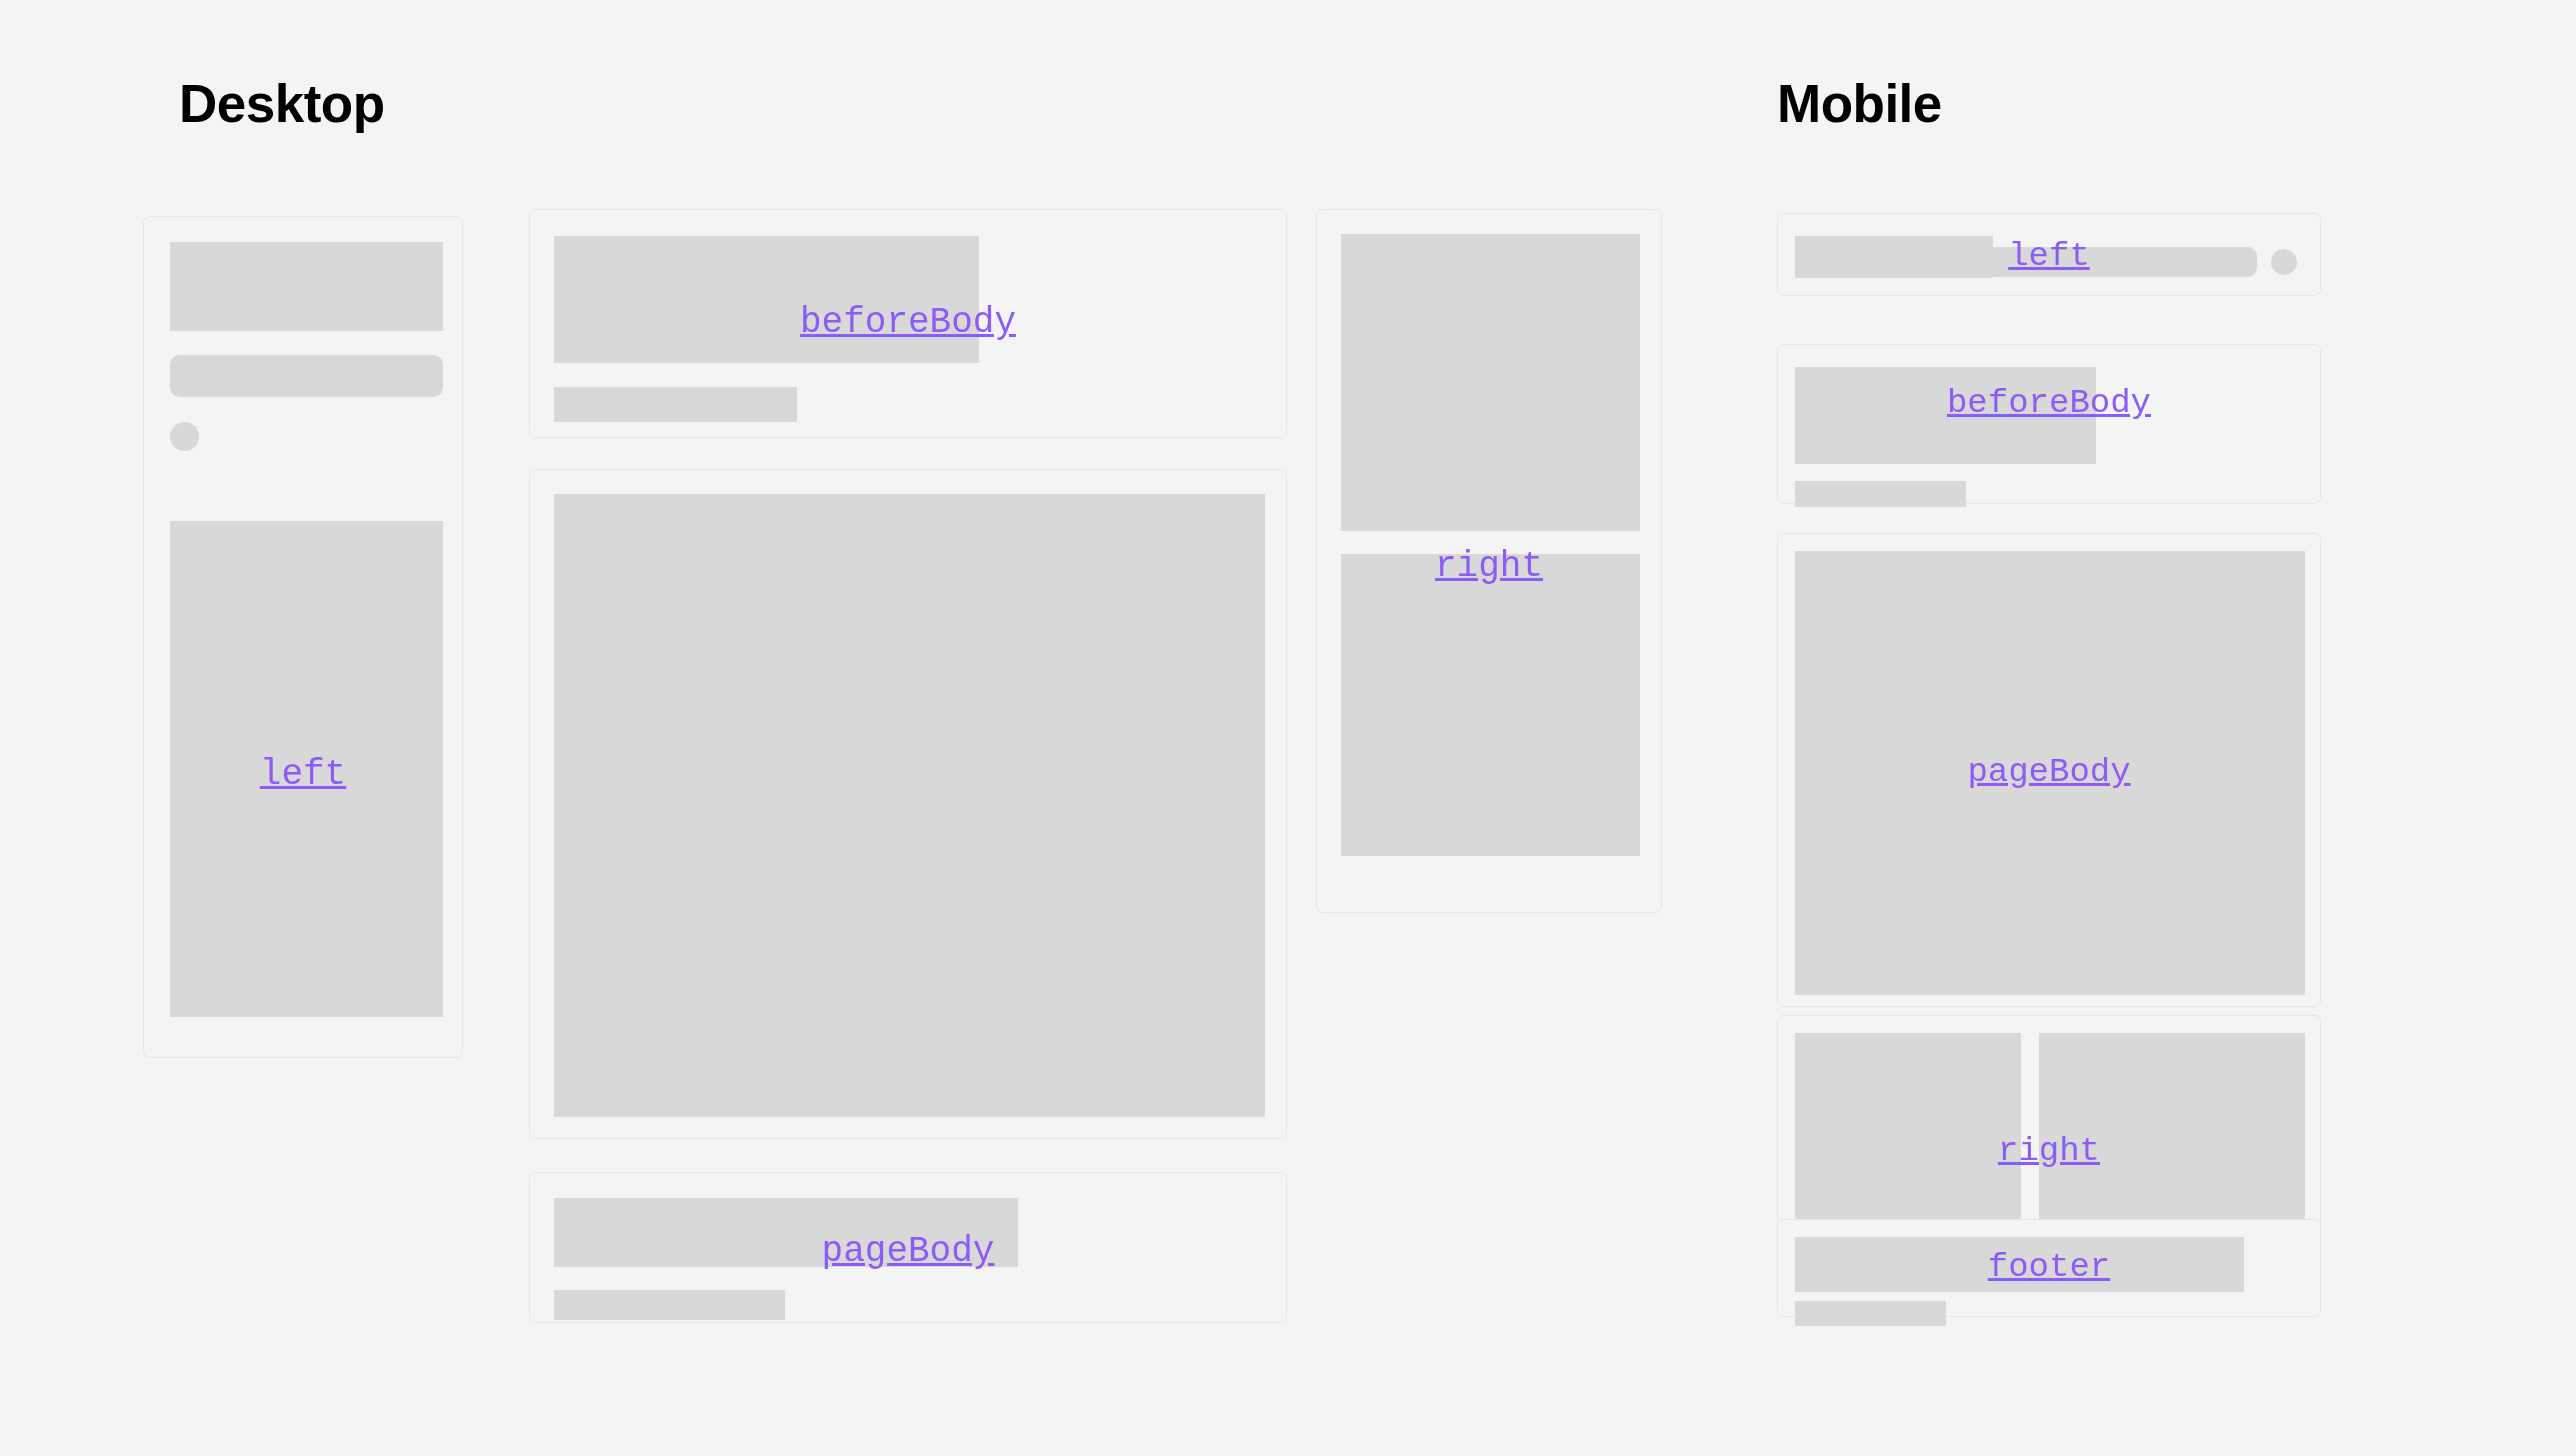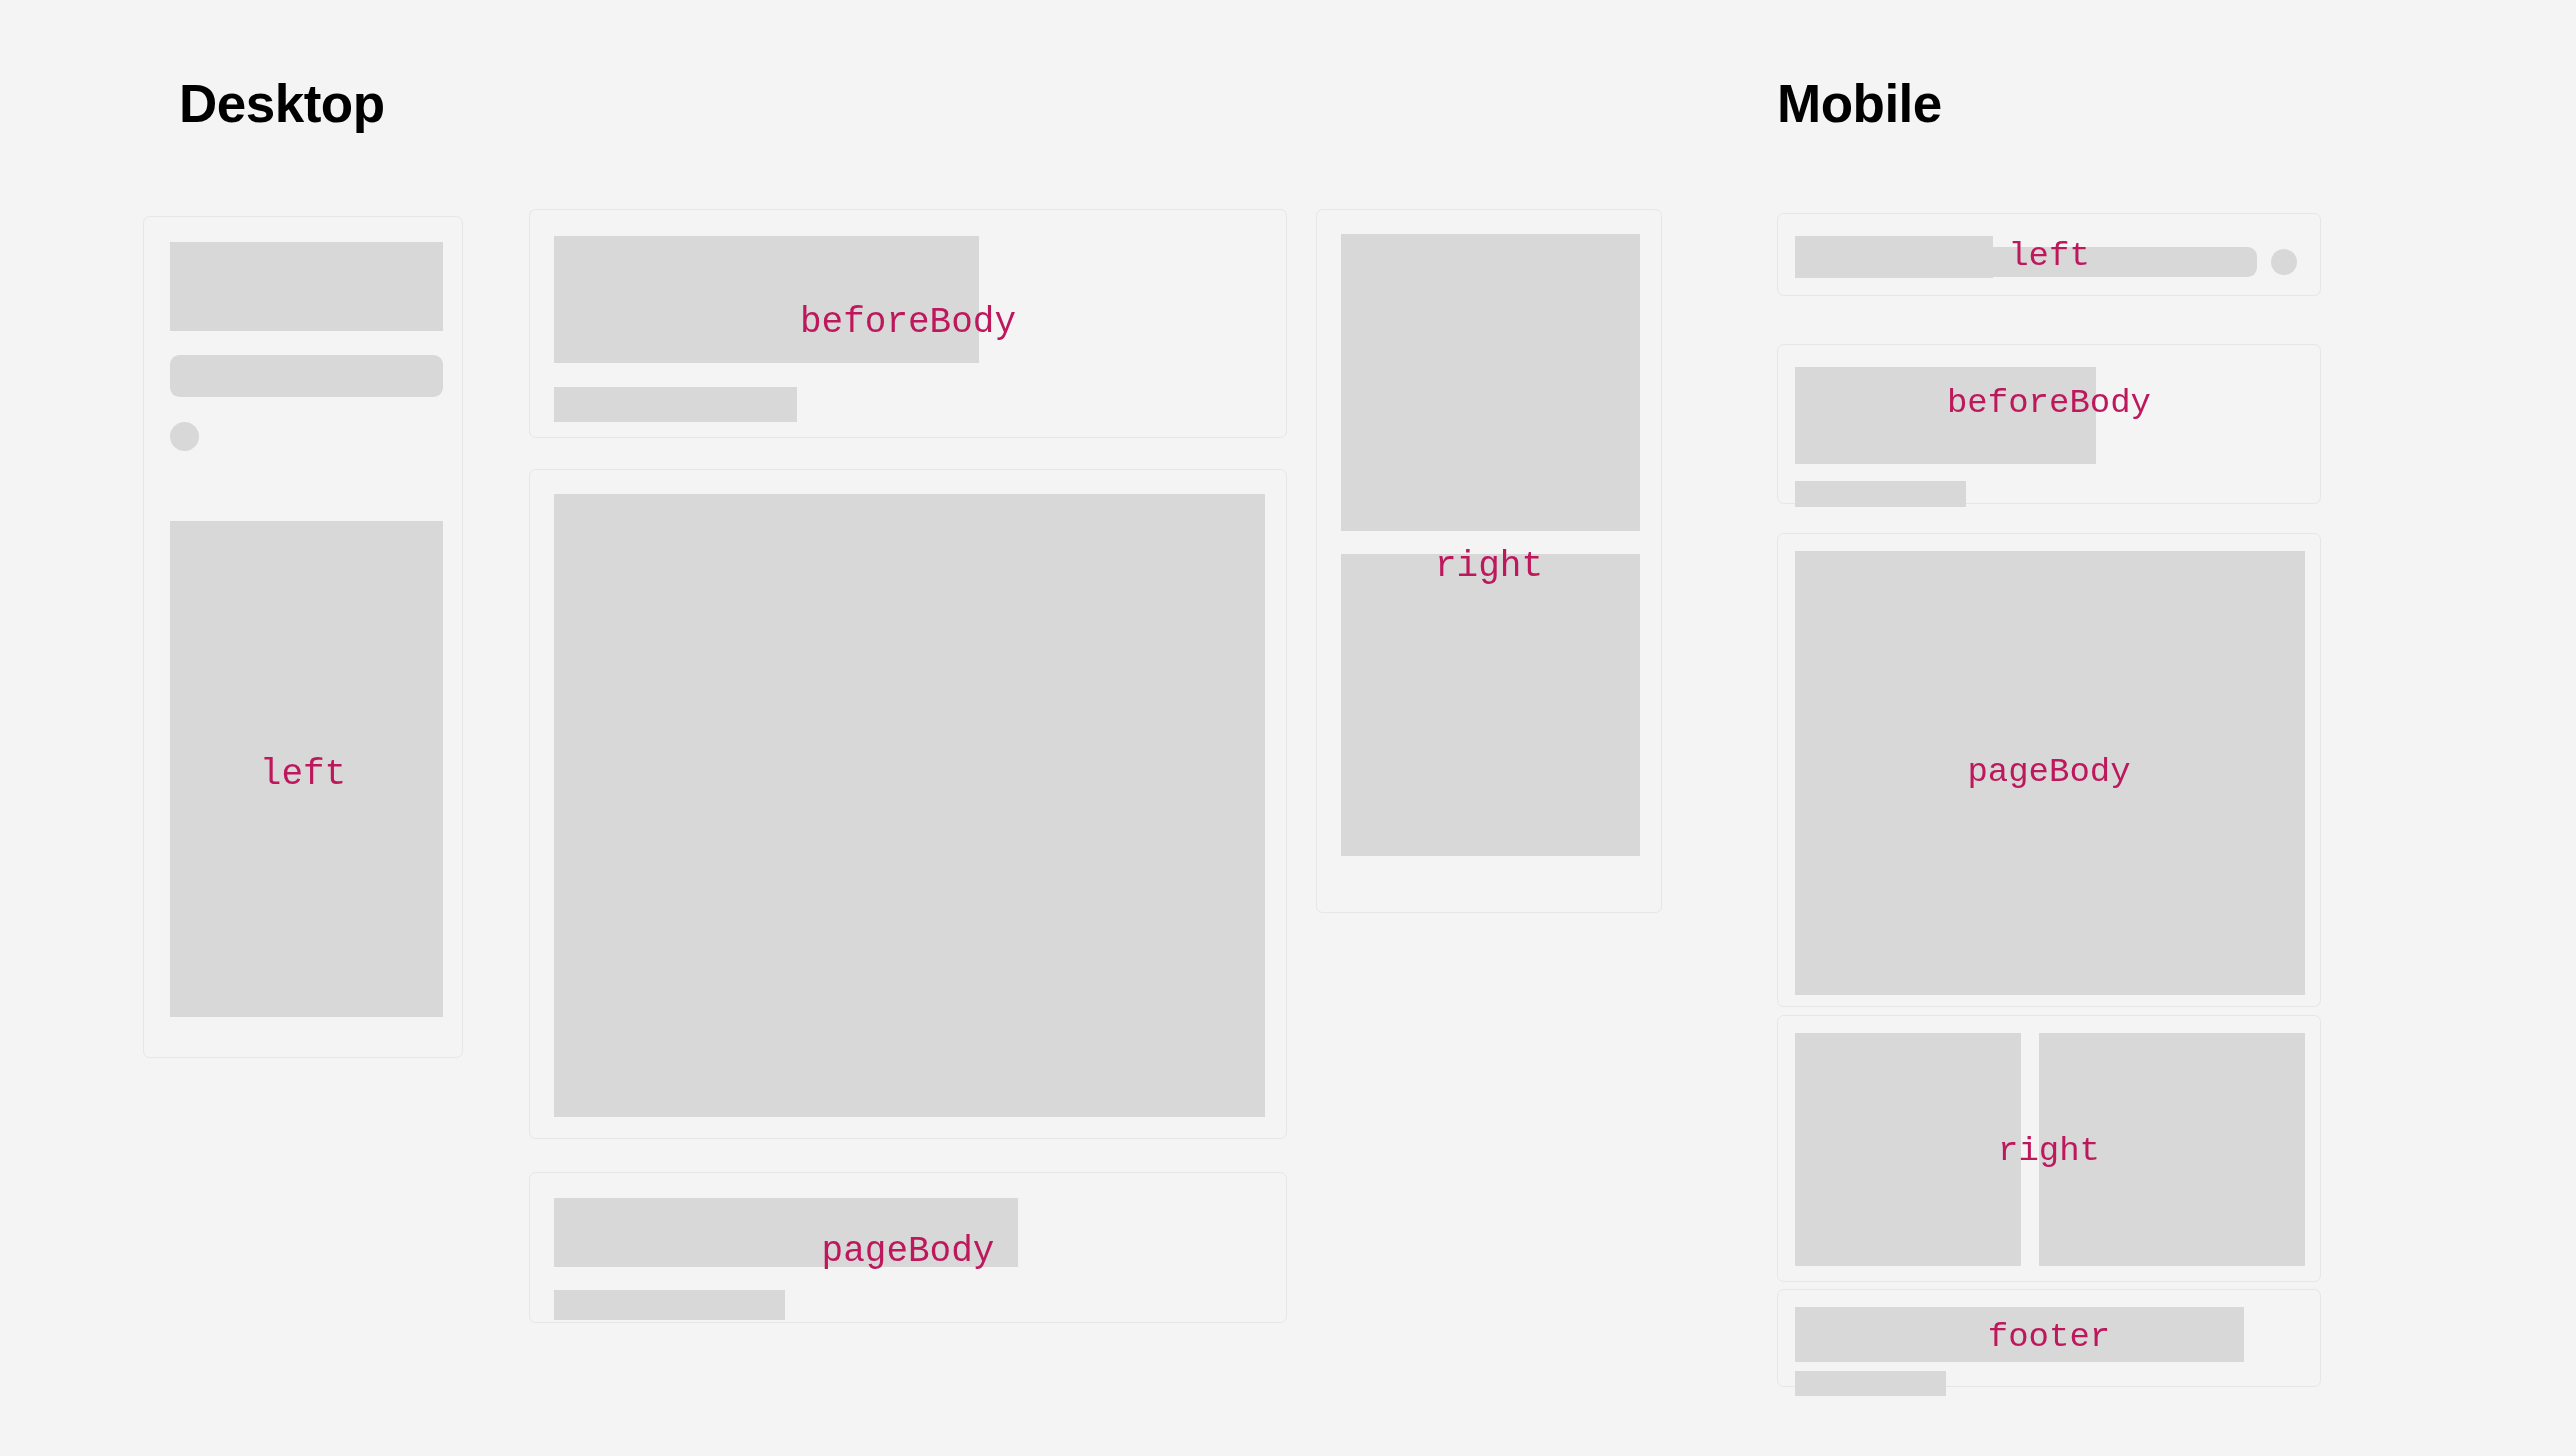--- a/index.html
+++ b/index.html
@@ -49,25 +49,26 @@
   .blk.rounded { border-radius: 9.4px; }
   .blk.circle  { border-radius: 50%; }
   .blk.pill-r  { border-radius: 0 9.4px 9.4px 0; }
 
   
   .region-label {
     position: absolute;
     font-family: "Liberation Mono", "DejaVu Sans Mono", monospace;
     font-size: 36px;
     line-height: 1;
-    color: #be185d;
+    color: #8b5cf6;
     white-space: nowrap;
     text-align: center;
     pointer-events: none;
     z-index: 5;
+    text-decoration: underline;
   }
   .region-label.mobile-lbl { font-size: 34px; }
 
   
   .lbl-center {
     left: 0;
     right: 0;
     text-align: center;
   }
 </style>
@@ -134,21 +135,21 @@
       <div class="blk" style="left:17px; top:17px; width:510px; height:444px;"></div>
       <div class="region-label mobile-lbl lbl-center" style="top:221px;">pageBody</div>
     </div>
 
     <div class="panel" style="left:1777px; top:1015px; width:544px; height:267px;">
       <div class="blk" style="left:17px; top:17px; width:226px; height:233px;"></div>
       <div class="blk" style="left:261px; top:17px; width:266px; height:233px;"></div>
       <div class="region-label mobile-lbl lbl-center" style="top:118px;">right</div>
     </div>
 
-    <div class="panel" style="left:1777px; top:1289px; width:544px; height:98px;">
+    <div class="panel" style="left:1777px; top:1219px; width:544px; height:98px;">
       <div class="blk" style="left:17px; top:17px; width:449px; height:55px;"></div>
       <div class="blk" style="left:17px; top:81px; width:151px; height:25.4px;"></div>
       <div class="region-label mobile-lbl lbl-center" style="top:30px;">footer</div>
     </div>
 
   </div>
 
 </div>
 
 

